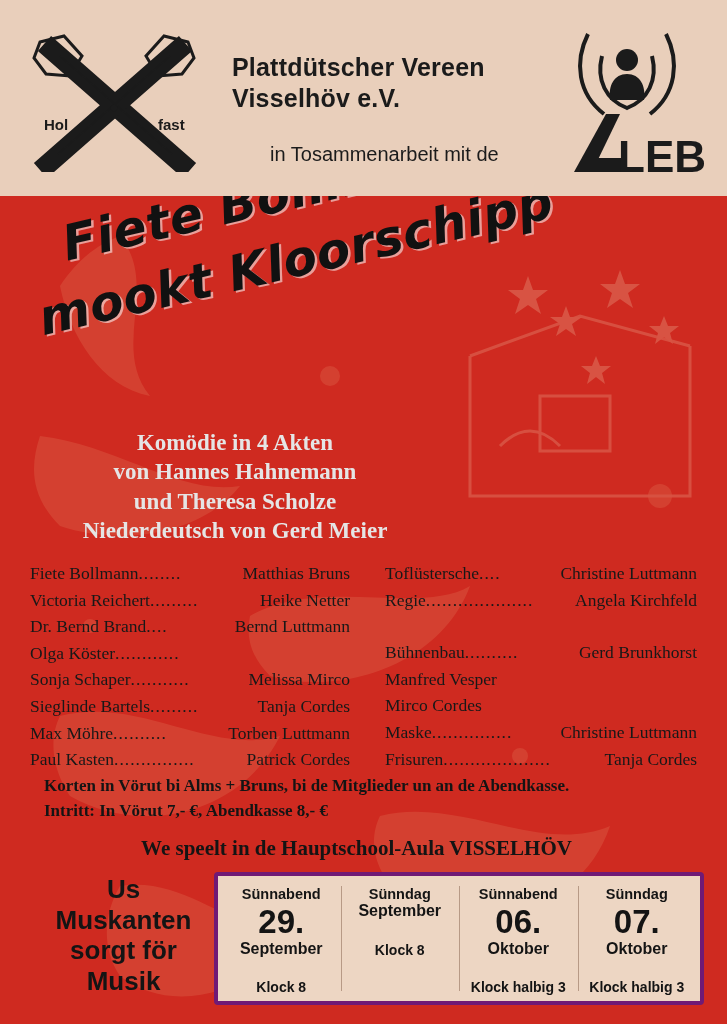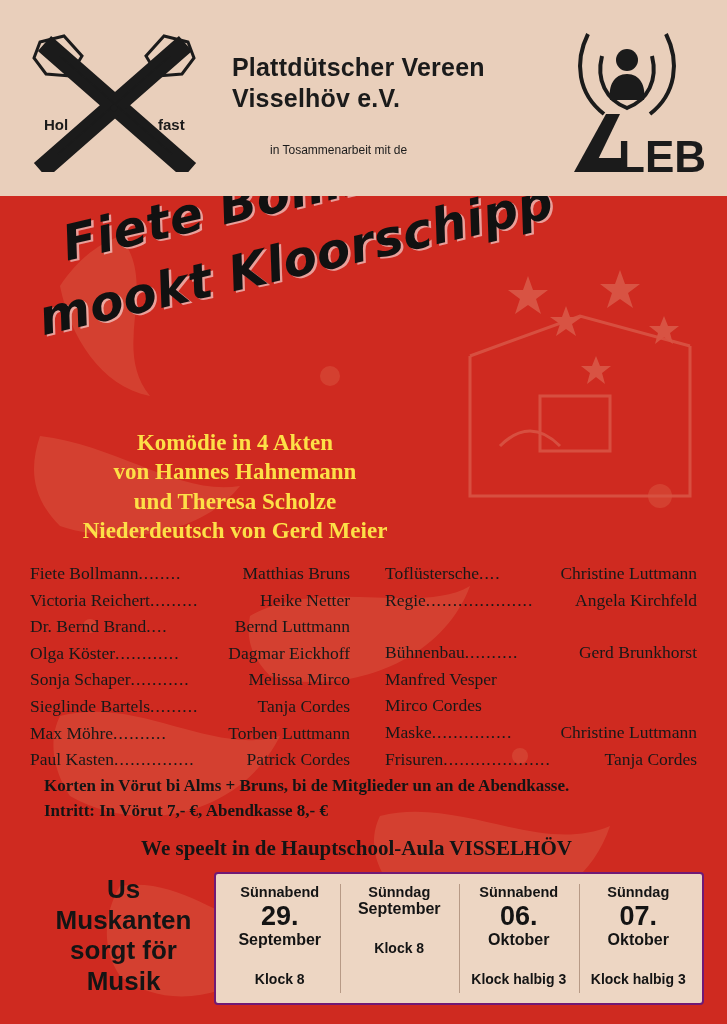--- a/index.html
+++ b/index.html
@@ -36,21 +36,21 @@
     color: #1b1b1b;
     font-weight: bold;
     font-size: 25px;
     line-height: 1.22;
     letter-spacing: 0.2px;
   }
   .coop-line {
     position: absolute;
     left: 270px; top: 143px;
     color: #1b1b1b;
-    font-size: 12px;
+    font-size: 20px;
   }
   .logo-right {
     position: absolute;
     left: 566px; top: 22px;
     width: 150px; height: 152px;
   }
 
   
   .poster {
     position: absolute;
@@ -86,21 +86,21 @@
   }
   .title-line.l1 { margin-left: 40px; }
   .title-line.l2 { margin-top: 10px; margin-left: 0px; }
 
   
   .subtitle {
     position: absolute;
     left: 0; top: 232px;
     width: 470px;
     text-align: center;
-    color: #fde047;
+    color: #e5e5e5;
     font-family: "Liberation Serif", serif;
     font-weight: bold;
     font-size: 23px;
     line-height: 1.28;
   }
 
   
   .cast {
     position: absolute;
     top: 364px;
@@ -162,21 +162,21 @@
     line-height: 1.18;
   }
 
   
   .dates {
     position: absolute;
     left: 214px; top: 676px;
     width: 490px;
     height: 133px;
     background: #edd6c3;
-    border: 2px solid #701a75;
+    border: 4px solid #701a75;
     border-radius: 4px;
     display: flex;
     box-sizing: border-box;
     padding: 4px;
   }
   .date-cell {
     flex: 1 1 0;
     text-align: center;
     color: #141414;
     position: relative;
@@ -187,21 +187,21 @@
     position: absolute;
     left: 0; top: 6px; bottom: 6px;
     width: 1px;
     background: #b79a86;
   }
   .date-weekday {
     font-size: 14.5px;
     font-weight: bold;
   }
   .date-day {
-    font-size: 27px;
+    font-size: 33px;
     font-weight: bold;
     line-height: 1.08;
     margin-top: 2px;
   }
   .date-month {
     font-size: 16px;
     font-weight: bold;
     line-height: 1.1;
   }
   .date-time {
@@ -316,21 +316,20 @@
       <span class="actor">Heike Netter</span>
     </div>
     <div class="cast-row">
       <span class="role">Dr. Bernd Brand</span>
       <span class="dots">....</span>
       <span class="actor">Bernd Luttmann</span>
     </div>
     <div class="cast-row">
       <span class="role">Olga Köster</span>
       <span class="dots">............</span>
-      <span class="actor">Dagmar Eickhoff</span>
     </div>
     <div class="cast-row">
       <span class="role">Sonja Schaper</span>
       <span class="dots">...........</span>
       <span class="actor">Melissa Mirco</span>
     </div>
     <div class="cast-row">
       <span class="role">Sieglinde Bartels</span>
       <span class="dots">.........</span>
       <span class="actor">Tanja Cordes</span>

